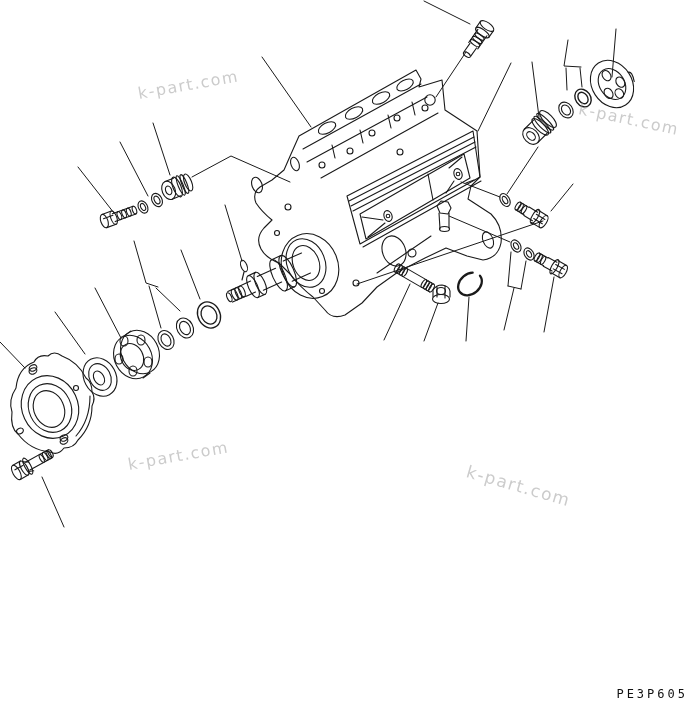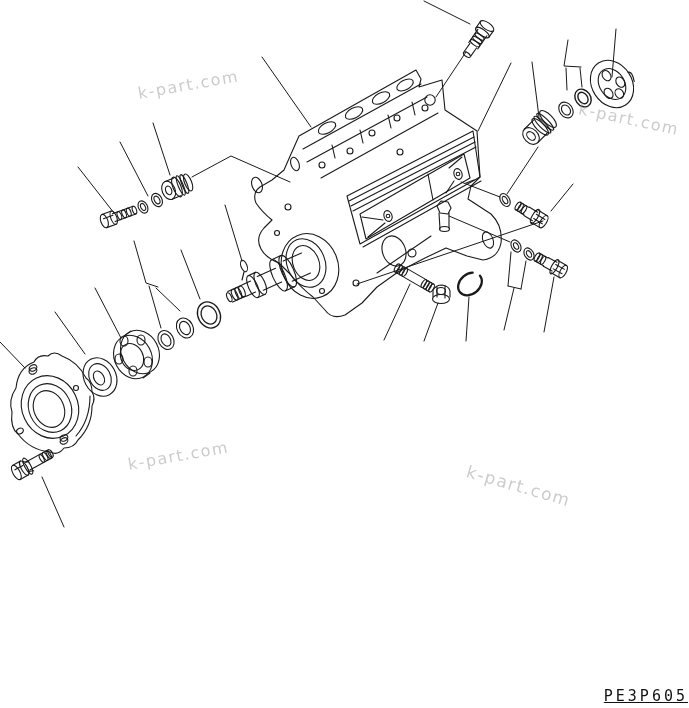--- a/index.html
+++ b/index.html
@@ -7,21 +7,21 @@
           font-family:"DejaVu Sans",sans-serif;}
   .diagram-svg{position:absolute;left:0;top:0;z-index:1;}
   .diagram-svg *{vector-effect:non-scaling-stroke;}
   .wm{position:absolute;z-index:2;color:#999999;opacity:.5;font-size:16px;letter-spacing:1.5px;
       white-space:nowrap;transform-origin:left center;user-select:none;}
   .wm1{left:138px;top:84px;transform:rotate(-10deg);}
   .wm2{left:579px;top:99px;transform:rotate(12deg);}
   .wm3{left:128px;top:455px;transform:rotate(-10deg);}
   .wm4{left:467px;top:461px;transform:rotate(16deg);font-size:17px;}
   .code{position:absolute;z-index:2;right:1px;top:687px;font-family:"DejaVu Sans Mono",monospace;
-        font-size:15px;letter-spacing:3px;color:#111;text-decoration:underline;}
+        font-size:12px;letter-spacing:3px;color:#111;}
 </style>
 </head>
 <body>
 
 <div class="canvas">
 
   <svg class="diagram-svg" width="689" height="708" viewBox="0 0 689 708" fill="none" stroke="#1a1a1a" stroke-width="1.1" stroke-linecap="round" stroke-linejoin="round">
 
     <g stroke-width="1">
       <path d="M262,57 L311,127"></path>

